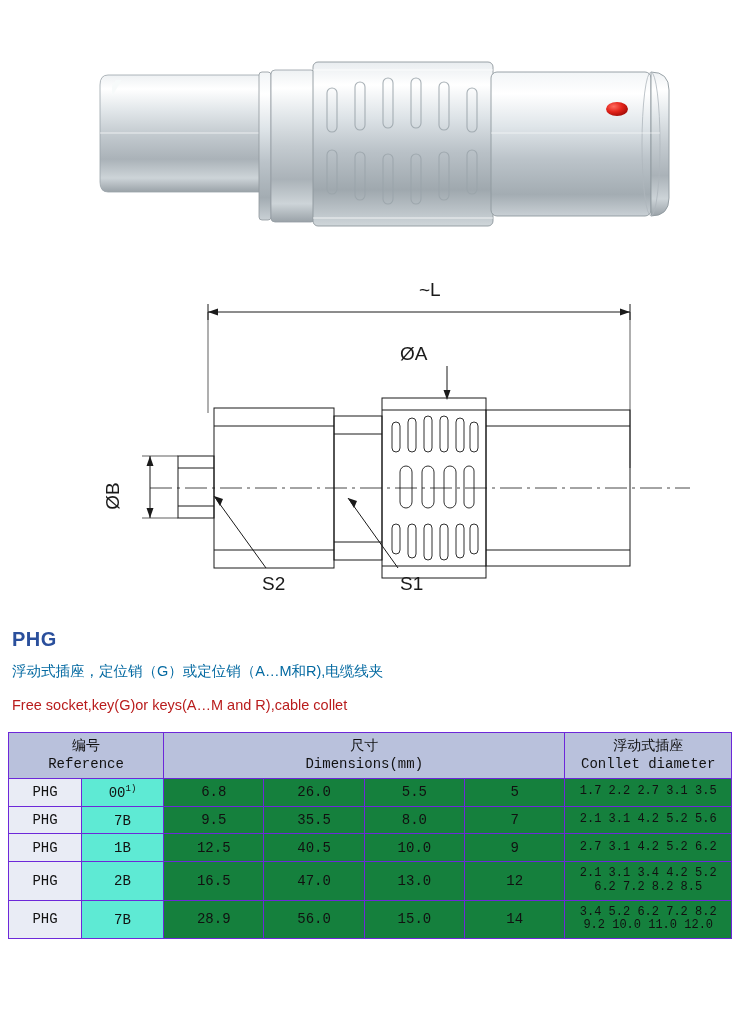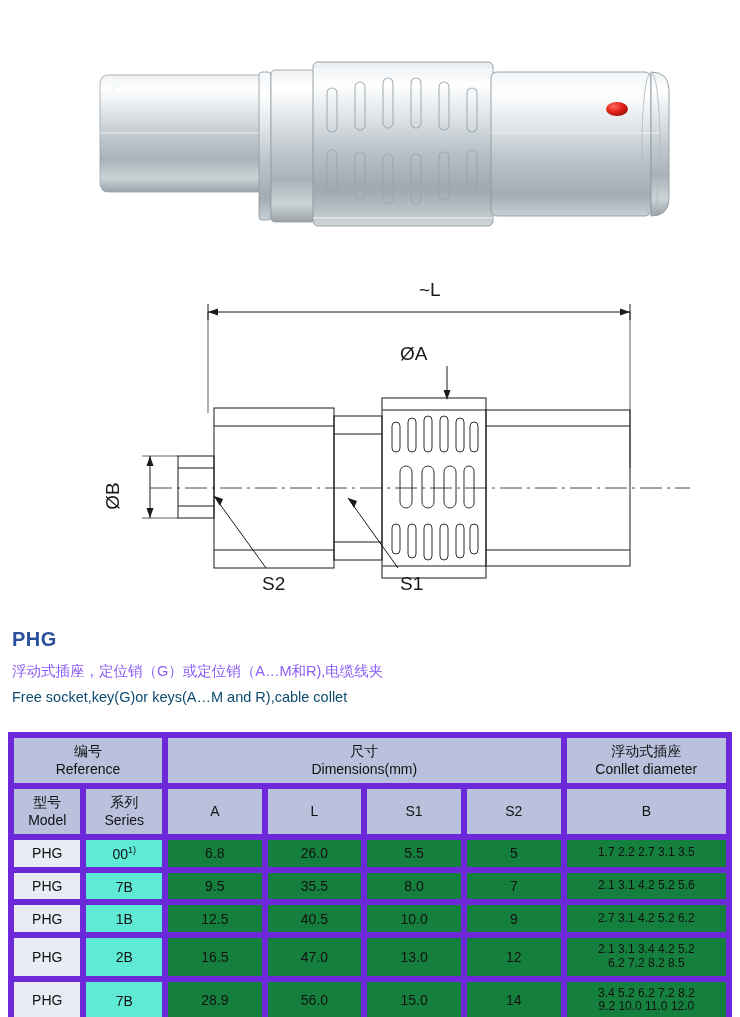--- a/index.html
+++ b/index.html
@@ -40,47 +40,48 @@
   }
   .title {
     color: #2a4f9c;
     font-size: 20px;
     font-weight: bold;
     letter-spacing: .5px;
     margin: 0 0 10px 0;
   }
   .desc-cn {
     font-size: 14.5px;
-    color: #8b5cf6;
-    margin: 0 0 5px 0;
+    color: #0369a1;
+    margin: 0 0 13px 0;
     line-height: 1.45;
   }
   .desc-en {
     font-size: 14.5px;
-    color: #0c4a6e;
+    color: #b91c1c;
     margin: 0;
     line-height: 1.45;
   }
 
   
   .table-wrap {
     position: absolute;
     left: 8px; top: 732px;
     width: 724px;
   }
   table.spec {
     border-collapse: collapse;
     width: 724px;
     table-layout: fixed;
   }
   table.spec th, table.spec td {
-    border: 6px solid #6d28d9;
+    border: 1px solid #6d28d9;
     text-align: center;
     vertical-align: middle;
     color: #111;
+    font-family: Liberation Mono, monospace;
   }
   thead th {
     background: #b9c1dc;
     font-size: 14px;
     font-weight: normal;
     padding: 5px 2px;
     line-height: 1.25;
   }
   thead th .cn { display: block; font-size: 14px; }
   thead th .en { display: block; font-size: 14px; }
@@ -292,35 +293,20 @@
           </th>
           <th colspan="4">
             <span class="cn">尺寸</span>
             <span class="en">Dimensions(mm)</span>
           </th>
           <th>
             <span class="cn">浮动式插座</span>
             <span class="en">Conllet diameter</span>
           </th>
         </tr>
-        <tr>
-          <th>
-            <span class="cn">型号</span>
-            <span class="en">Model</span>
-          </th>
-          <th>
-            <span class="cn">系列</span>
-            <span class="en">Series</span>
-          </th>
-          <th>A</th>
-          <th>L</th>
-          <th>S1</th>
-          <th>S2</th>
-          <th>B</th>
-        </tr>
       </thead>
       <tbody>
         <tr>
           <td class="model-col">PHG</td>
           <td class="series-col"><span>00</span><sup>1)</sup></td>
           <td>6.8</td>
           <td>26.0</td>
           <td>5.5</td>
           <td>5</td>
           <td class="b-col">

